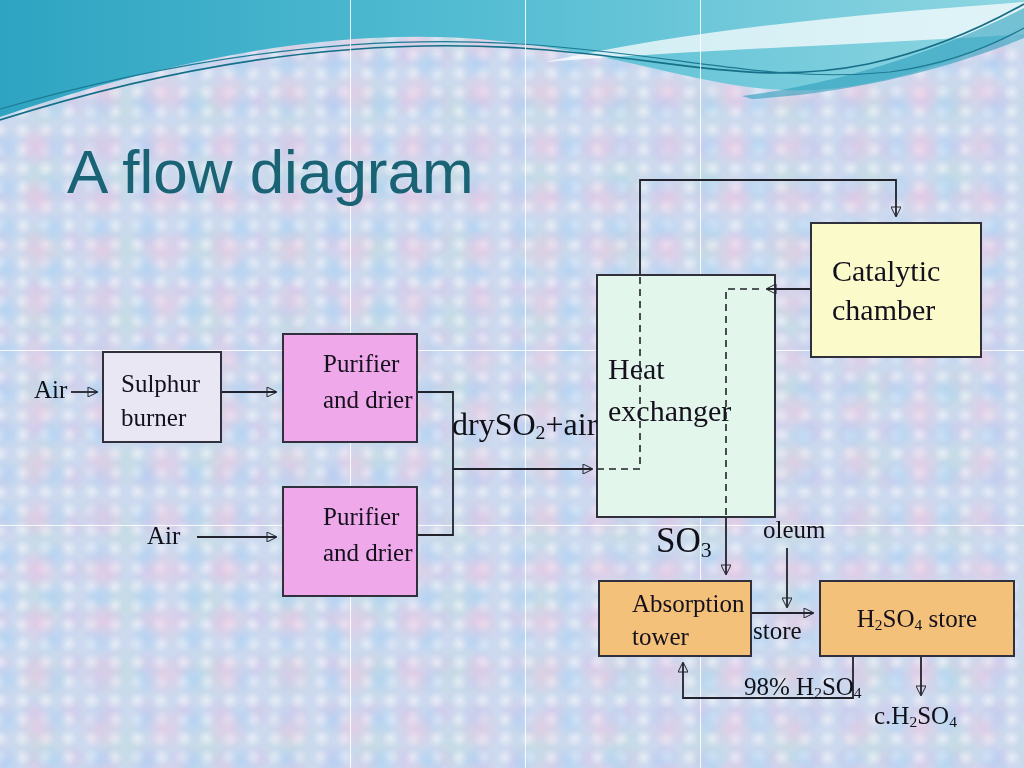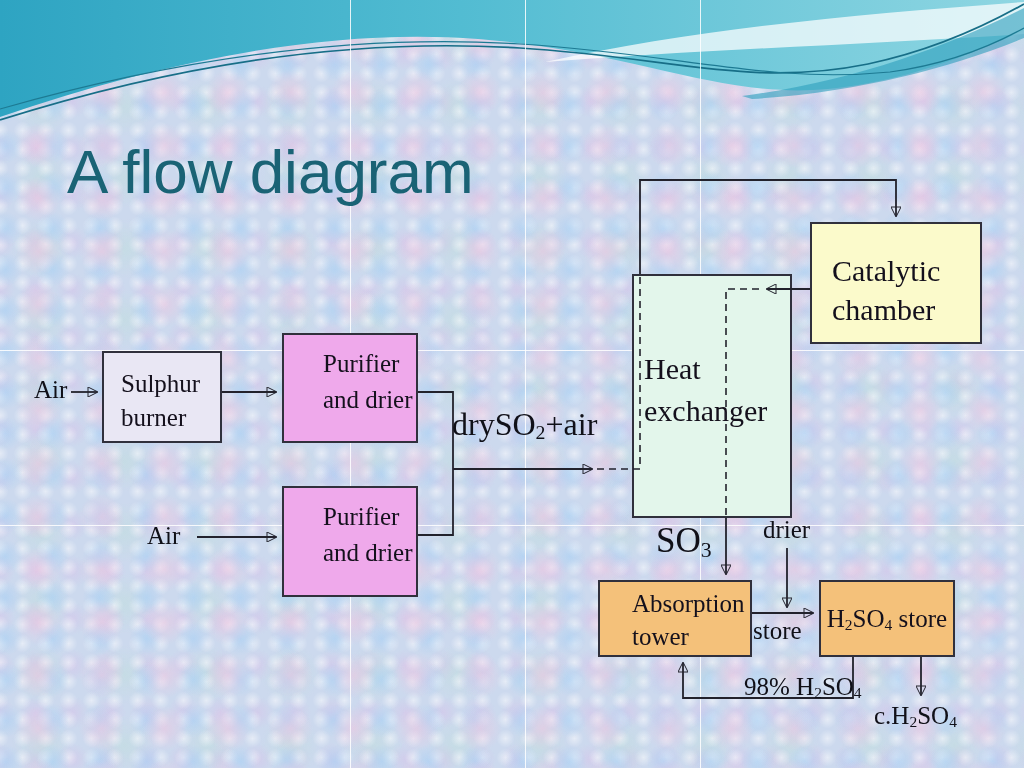--- a/index.html
+++ b/index.html
@@ -80,33 +80,33 @@
   </div>
 
   <div class="box purifier" style="left:282px;top:333px;width:136px;height:110px">
     <span>Purifier and drier</span>
   </div>
 
   <div class="box purifier" style="left:282px;top:486px;width:136px;height:111px">
     <span>Purifier and drier</span>
   </div>
 
-  <div class="box heat" style="left:632px;top:274px;width:160px;height:244px">
+  <div class="box heat" style="left:596px;top:274px;width:180px;height:244px">
     <span>Heat exchanger</span>
   </div>
 
-  <div class="box catalytic" style="left:810px;top:222px;width:172px;height:122px">
+  <div class="box catalytic" style="left:810px;top:222px;width:172px;height:136px">
     <span>Catalytic chamber</span>
   </div>
 
   <div class="box orange absorption" style="left:598px;top:580px;width:154px;height:77px">
     <span>Absorption tower</span>
   </div>
 
-  <div class="box orange store" style="left:819px;top:580px;width:136px;height:77px">
+  <div class="box orange store" style="left:819px;top:580px;width:196px;height:77px">
     <span><span>H</span><sub>2</sub><span>SO</span><sub>4</sub><span> store</span></span>
   </div>
 
   <svg class="conn" width="1024" height="768" viewBox="0 0 1024 768">
     <defs>
       <marker id="ah" viewBox="0 0 10 10" refX="9" refY="5" markerUnits="userSpaceOnUse" markerWidth="13" markerHeight="10" orient="auto">
         <path d="M0,0 L10,5 L0,10 Z" fill="#22222c" stroke="none"></path>
       </marker>
     </defs>
     <path class="solid" marker-end="url(#ah)" d="M71,392 H97"></path>
@@ -124,18 +124,18 @@
     <path class="solid" marker-end="url(#ah)" d="M787,548 V607"></path>
     <path class="solid" marker-end="url(#ah)" d="M752,613 H813"></path>
     <path class="solid" marker-end="url(#ah)" d="M853,657 V698 H683 V663"></path>
     <path class="solid" marker-end="url(#ah)" d="M921,657 V695"></path>
   </svg>
 
   <div class="lbl" style="left:34px;top:376px">Air</div>
   <div class="lbl" style="left:147px;top:522px">Air</div>
   <div class="lbl big" style="left:452px;top:407px"><span>drySO</span><sub>2</sub><span>+air</span></div>
   <div class="lbl huge" style="left:656px;top:522px"><span>SO</span><sub>3</sub></div>
-  <div class="lbl" style="left:763px;top:516px">drier</div>
+  <div class="lbl" style="left:763px;top:516px">oleum</div>
   <div class="lbl" style="left:753px;top:617px">store</div>
   <div class="lbl" style="left:744px;top:673px"><span>98% H</span><sub>2</sub><span>SO</span><sub>4</sub></div>
   <div class="lbl" style="left:874px;top:702px"><span>c.H</span><sub>2</sub><span>SO</span><sub>4</sub></div>
 
 </div>
 
 </body></html>

